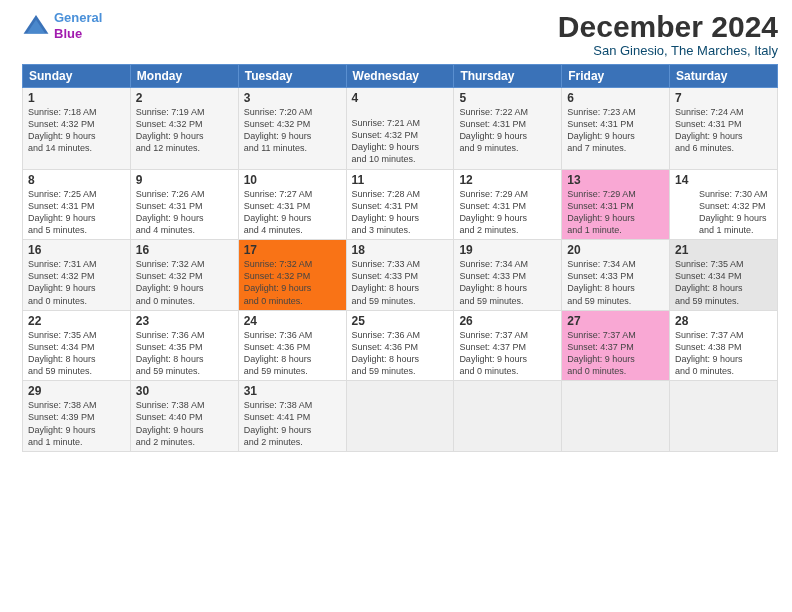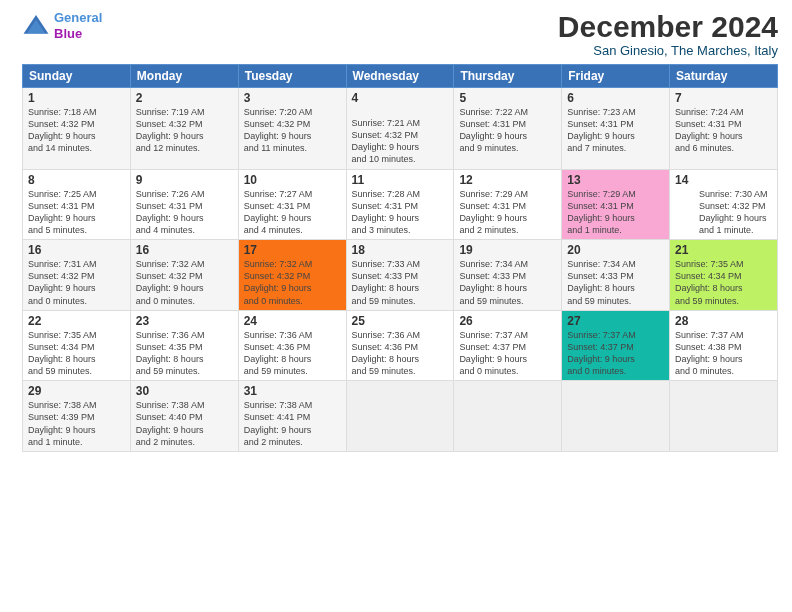--- a/index.html
+++ b/index.html
@@ -267,21 +267,21 @@
 Daylight: 8 hours
 and 59 minutes.</div>
           </td>
           <td style="background: rgb(245, 245, 245);">
             <span class="day-num">20</span>
             <div class="cell-content" style="white-space: pre-line;">Sunrise: 7:34 AM
 Sunset: 4:33 PM
 Daylight: 8 hours
 and 59 minutes.</div>
           </td>
-          <td style="background: #bef264;">
+          <td style="background: #e5e5e5;">
             <span class="day-num">21</span>
             <div class="cell-content" style="white-space: pre-line;">Sunrise: 7:35 AM
 Sunset: 4:34 PM
 Daylight: 8 hours
 and 59 minutes.</div>
           </td>
         </tr>
         <tr>
           <td style="background: rgb(255, 255, 255);">
             <span class="day-num">22</span>
@@ -311,21 +311,21 @@
 Daylight: 8 hours
 and 59 minutes.</div>
           </td>
           <td style="background: rgb(255, 255, 255);">
             <span class="day-num">26</span>
             <div class="cell-content" style="white-space: pre-line;">Sunrise: 7:37 AM
 Sunset: 4:37 PM
 Daylight: 9 hours
 and 0 minutes.</div>
           </td>
-          <td style="background: #14b8a6;">
+          <td style="background: #f9a8d4;">
             <span class="day-num">27</span>
             <div class="cell-content" style="white-space: pre-line;">Sunrise: 7:37 AM
 Sunset: 4:37 PM
 Daylight: 9 hours
 and 0 minutes.</div>
           </td>
           <td style="background: rgb(255, 255, 255);">
             <span class="day-num">28</span>
             <div class="cell-content" style="white-space: pre-line;">Sunrise: 7:37 AM
 Sunset: 4:38 PM

